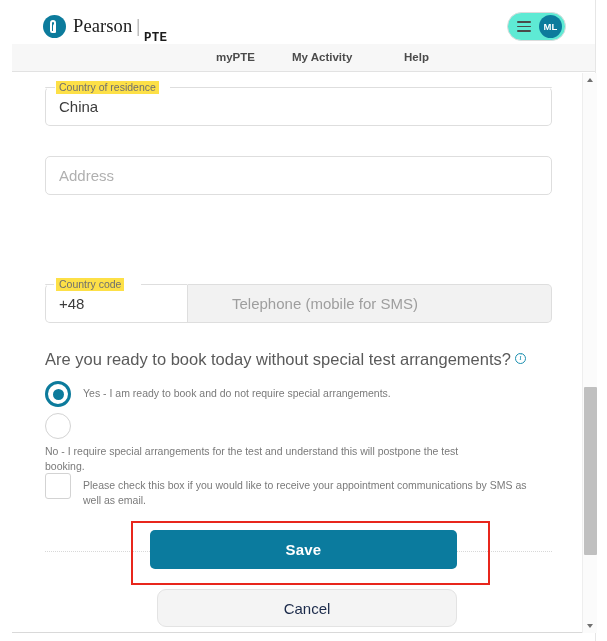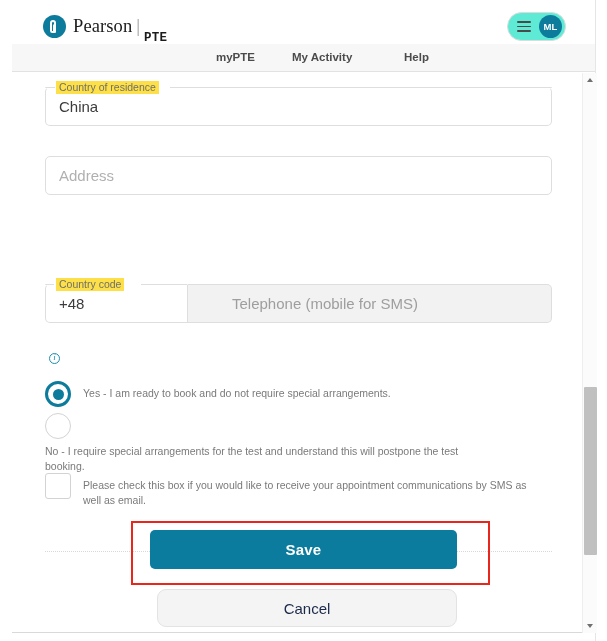--- a/index.html
+++ b/index.html
@@ -492,21 +492,21 @@
         <span class="notchline" style="left:-1px;width:9px;border-top-left-radius:5px;"></span>
         <span class="notchline" style="left:95px;right:0;width:auto;"></span>
         <span class="val">+48</span>
       </div>
       <div id="f-tel">
         <span class="ph">Telephone (mobile for SMS)</span>
       </div>
     </div>
 
     <div id="question">
-      <span id="info-icon"></span>
+      <span>Are you ready to book today without special test arrangements?</span><span id="info-icon"></span>
     </div>
 
     <div class="radio-row" id="radio-yes">
       <span class="radio on"></span>
       <span class="opt-text">Yes - I am ready to book and do not require special arrangements.</span>
     </div>
 
     <div class="radio-row" id="radio-no">
       <span class="radio off"></span>
       <span class="opt-text">No - I require special arrangements for the test and understand this will postpone the test booking.</span>

